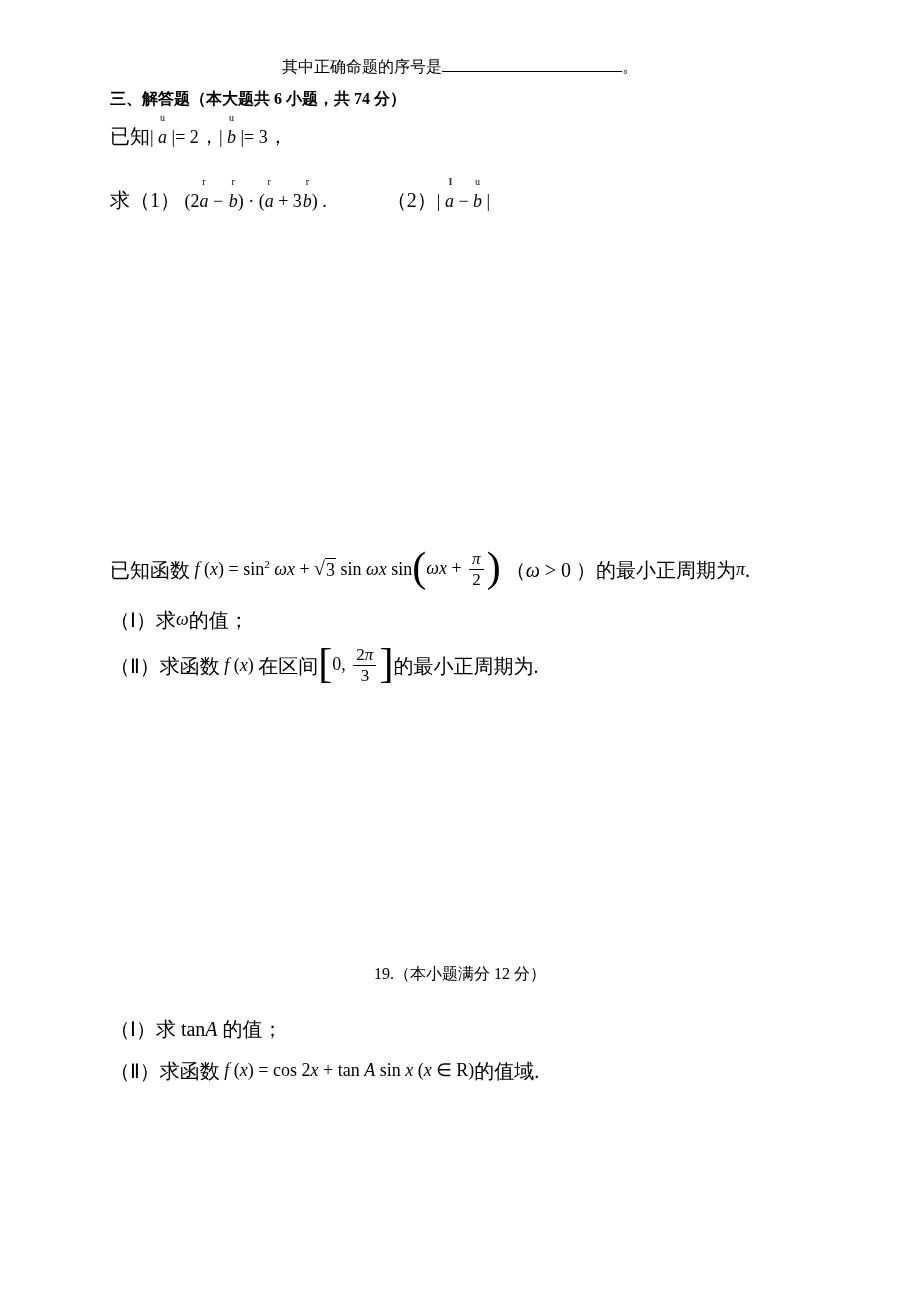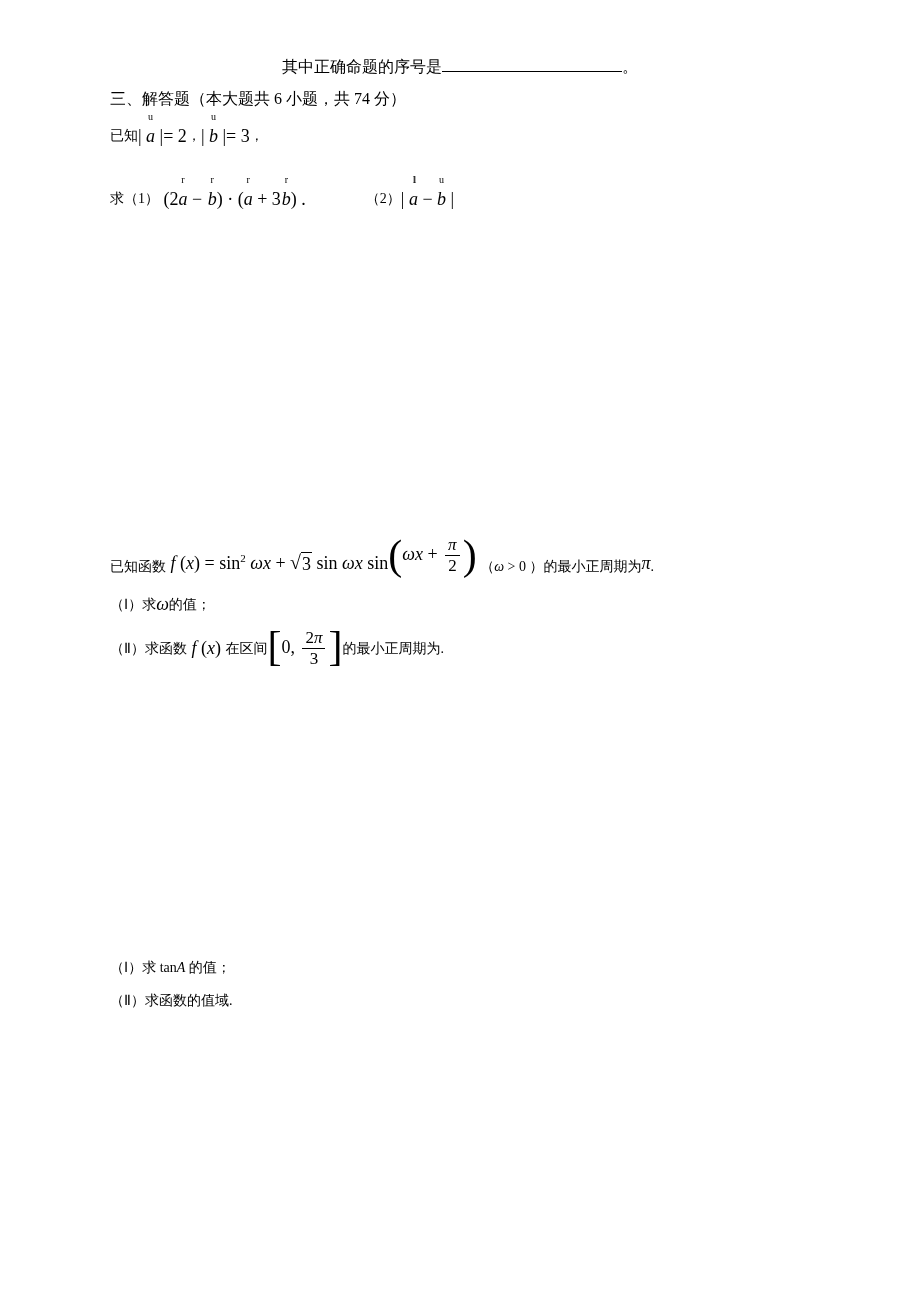--- a/index.html
+++ b/index.html
@@ -15,34 +15,34 @@
     }
     .line { margin-bottom: 4px; text-align: center; }
     .blank-line {
       display: inline-block;
       border-bottom: 1px solid #000;
       width: 180px;
       height: 1em;
       vertical-align: baseline;
     }
     .section-header {
-      font-weight: normal;
+      font-weight: bold;
       margin-top: 8px;
       margin-bottom: 4px;
     }
     .problem-block { margin-bottom: 6px; }
     .math-line {
       font-family: "Times New Roman", serif;
       font-size: 18px;
       display: flex;
       align-items: center;
       flex-wrap: wrap;
       margin: 10px 0;
     }
-    .math-line .cn { font-family: "SimSun", serif; font-size: 14px; }
+    .math-line .cn { font-family: "SimSun", serif; font-size: 20px; }
     .vec {
       position: relative;
       display: inline-block;
       font-style: italic;
       padding-top: 2px;
     }
     .vec::before {
       content: attr(data-hat);
       position: absolute;
       top: -11px;
@@ -115,21 +115,21 @@
     <span style="width:60px;display:inline-block;"></span>
     <span class="cn">（2）</span>
     <span>|&nbsp;<span class="vec vec-ll it">a</span> − <span class="vec vec-u it">b</span>&nbsp;|</span>
   </div>
 </div>
 
 <div class="gap-large"></div>
 
 <div class="problem-block">
 
-  <div class="math-line" style="margin-top:12px;align-items:flex-end;">
+  <div class="math-line" style="margin-top:24px;">
     <span class="cn">已知函数</span>
     <span>&nbsp;<span class="it">f</span> (<span class="it">x</span>) = sin<span class="sup">2</span>&nbsp;<span class="it">ωx</span> + <span class="sqrt">
           <span class="sqrt-sym">√</span>
           <span class="sqrt-body">3</span>
         </span> sin <span class="it">ωx</span> sin</span>
     <span class="bigparen">(</span>
     <span><span class="it">ωx</span> + <span class="frac">
           <span class="num it">π</span>
           <span class="den">2</span>
         </span></span>
@@ -155,23 +155,25 @@
           <span class="den">3</span>
         </span></span>
     <span class="bigbracket">]</span>
     <span class="cn">的最小正周期为.</span>
   </div>
 </div>
 
 <div class="gap-large2"></div>
 
 <div class="problem-block">
+  <div class="line">19.（本小题满分 12 分）</div>
 
 
-  <div class="math-line" style="margin-top:12px;">
+  <div class="math-line" style="margin-top:28px;">
     <span class="cn">（Ⅰ）求 <span class="roman">tan<span class="it">A</span></span> 的值；</span>
   </div>
 
   <div class="math-line" style="margin-top:12px;">
     <span class="cn">（Ⅱ）求函数</span>
+    <span>&nbsp;<span class="it">f</span> (<span class="it">x</span>) = cos 2<span class="it">x</span> + tan <span class="it">A</span> sin <span class="it">x</span> (<span class="it">x</span> ∈ R)</span>
     <span class="cn">的值域.</span>
   </div>
 </div>
 
 </body></html>

